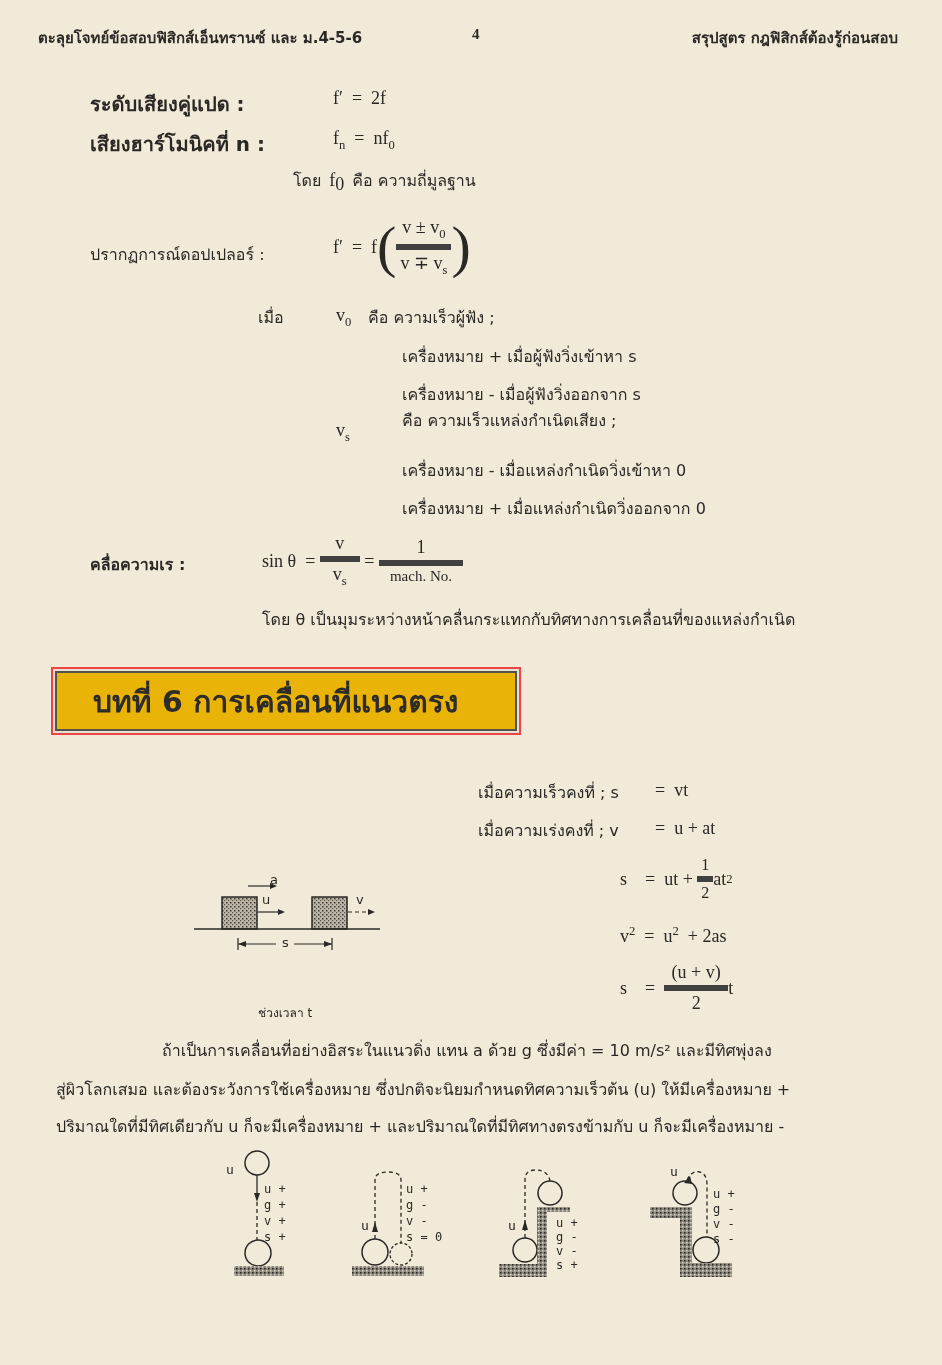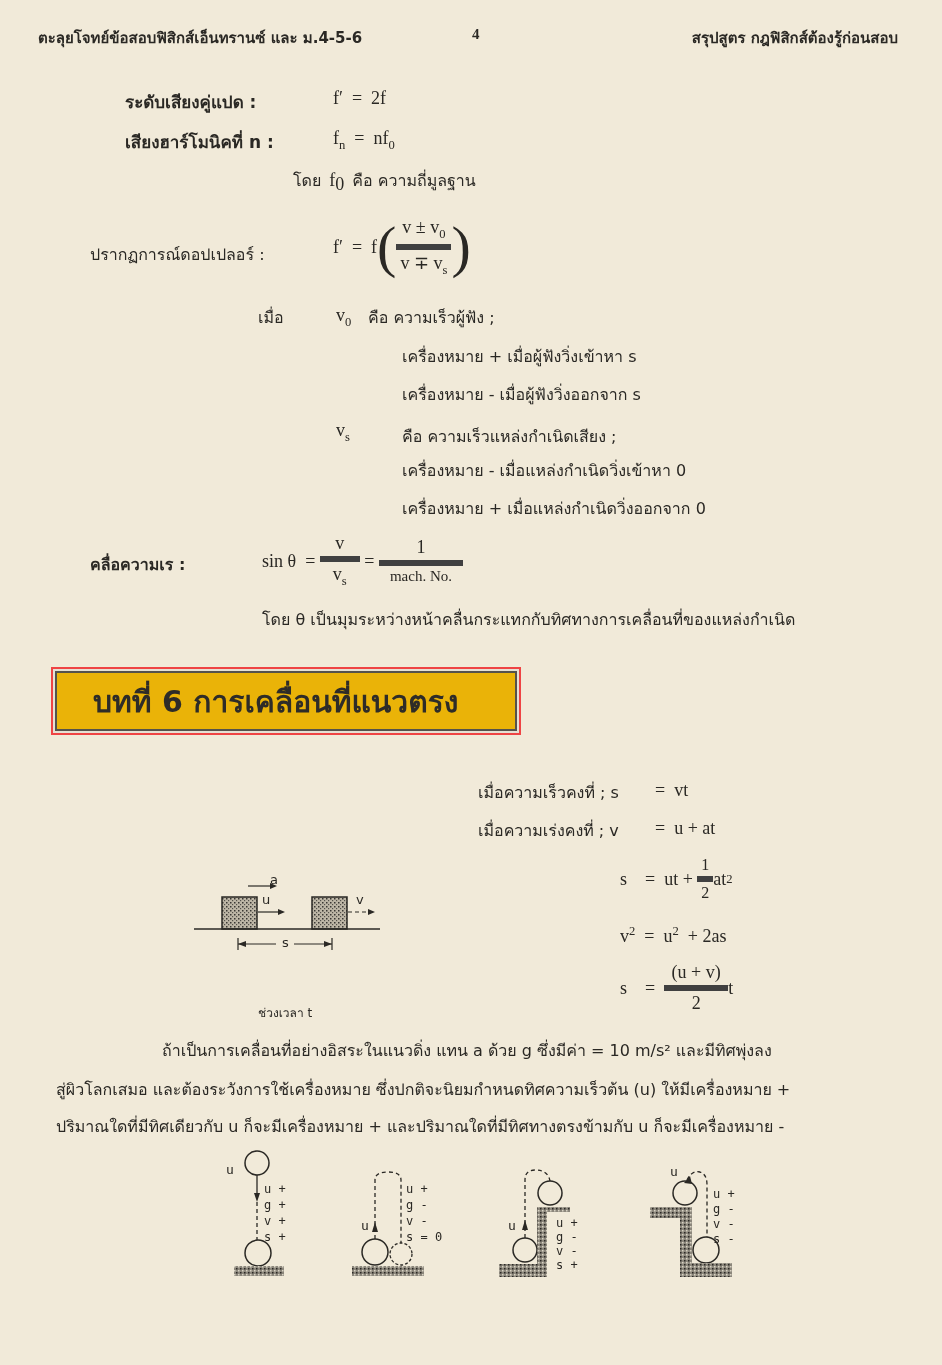--- a/index.html
+++ b/index.html
@@ -5,21 +5,21 @@
   html, body { margin: 0; padding: 0; }
   body {
     width: 942px; height: 1365px; position: relative; overflow: hidden;
     background: #f1ead9;
     font-family: "Liberation Serif", "DejaVu Serif", serif;
     color: #2a2824;
   }
   .abs { position: absolute; white-space: nowrap; }
   .thai { font-family: "DejaVu Sans", "Liberation Sans", sans-serif; }
   .hdr { font-size: 15px; font-weight: bold; top: 26px; }
-  .t17 { font-size: 17px; margin-left: 35px; }
+  .t17 { font-size: 20px; }
   .t16 { font-size: 16px; }
   .m { font-family: "Liberation Serif", serif; font-size: 18px; }
   sub, sup { font-size: 0.7em; }
   .frac { display: inline-block; vertical-align: middle; text-align: center; }
   .frac .num { display: block; padding: 0 4px 2px; border-bottom: 6px solid #404040; }
   .frac .den { display: block; padding: 2px 4px 0; }
   .chapter-box {
     position: absolute; left: 51px; top: 667px; width: 466px; height: 64px;
     border: 2px solid #ef4444; background: #eab308;
     box-shadow: inset 0 0 0 2px #e6e1d4, inset 0 0 0 4px #55524c;
@@ -58,21 +58,21 @@
       <span class="den"><span>v ∓ v</span><sub>s</sub></span>
     </span><span class="paren">)</span>
 </div>
 
 <div class="abs thai t16" style="left:258px; top:305px;">เมื่อ</div>
 <div class="abs m" style="left:336px; top:305px;"><span>v</span><sub>0</sub></div>
 <div class="abs thai t16" style="left:368px; top:305px;">คือ  ความเร็วผู้ฟัง ;</div>
 <div class="abs thai t16" style="left:402px; top:344px;">เครื่องหมาย + เมื่อผู้ฟังวิ่งเข้าหา  s</div>
 <div class="abs thai t16" style="left:402px; top:382px;">เครื่องหมาย - เมื่อผู้ฟังวิ่งออกจาก  s</div>
 <div class="abs m" style="left:336px; top:420px;"><span>v</span><sub>s</sub></div>
-<div class="abs thai t16" style="left:402px; top:424px;">คือ  ความเร็วแหล่งกำเนิดเสียง ;</div>
+<div class="abs thai t16" style="left:402px; top:408px;">คือ  ความเร็วแหล่งกำเนิดเสียง ;</div>
 <div class="abs thai t16" style="left:402px; top:458px;">เครื่องหมาย - เมื่อแหล่งกำเนิดวิ่งเข้าหา  0</div>
 <div class="abs thai t16" style="left:402px; top:496px;">เครื่องหมาย + เมื่อแหล่งกำเนิดวิ่งออกจาก  0</div>
 
 <div class="abs thai t16" style="left:90px; top:552px; font-weight:bold;">คลื่อความเร :</div>
 <div class="abs m" style="left:262px; top:536px; height:50px; display:flex; align-items:center;">
   <span>sin  θ</span>&nbsp;&nbsp;<span>=</span>&nbsp;
   <span class="frac" style="width:40px;">
       <span class="num">v</span>
       <span class="den"><span>v</span><sub>s</sub></span>
     </span>

